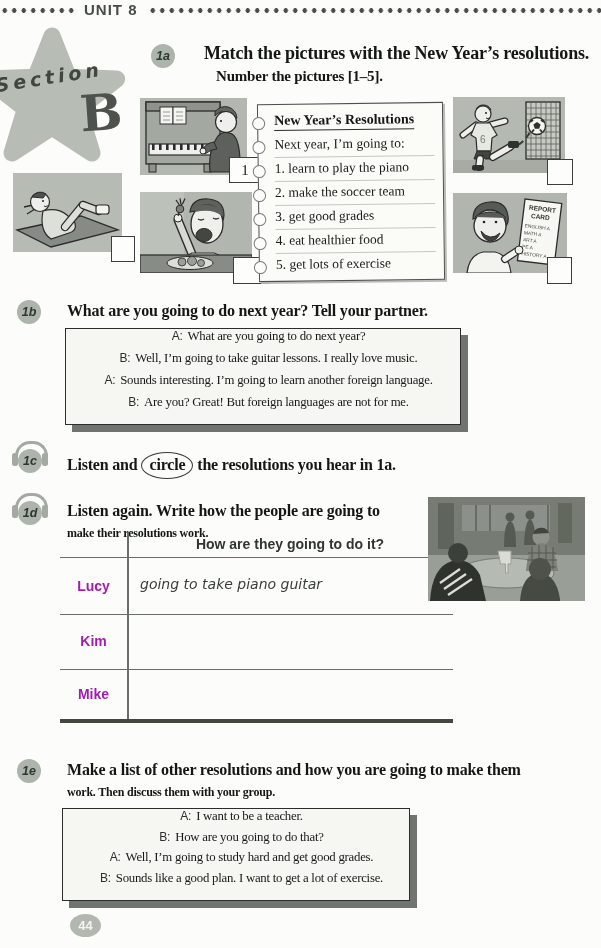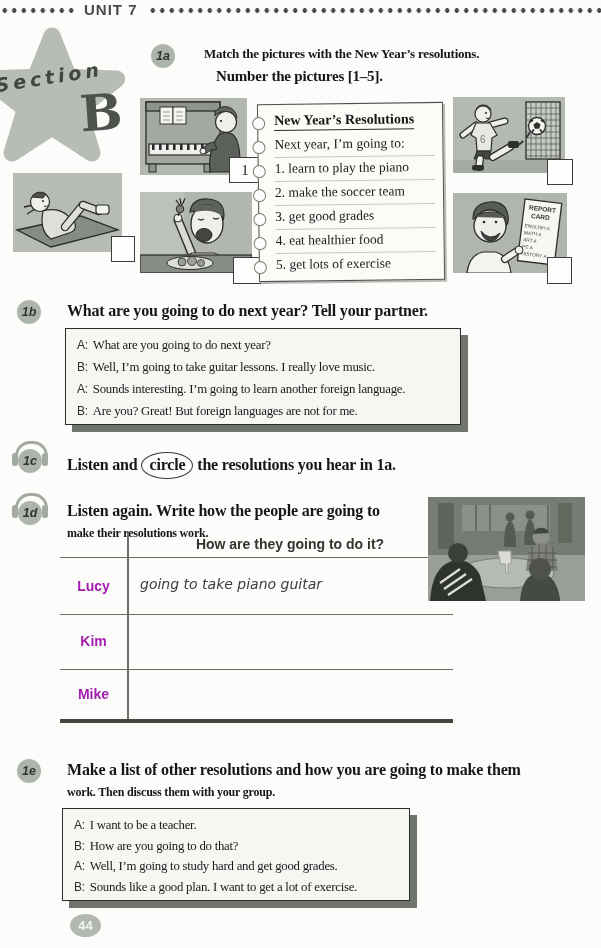--- a/index.html
+++ b/index.html
@@ -35,21 +35,21 @@
         border:1.3px solid #4f4f4f;transform:rotate(-0.7deg);box-shadow:2px 2px 0 #b9bdb6;
         padding:6px 8px 0 16px;box-sizing:border-box;}
   .ring{position:absolute;left:-6px;width:11px;height:11px;border:1.6px solid #777c75;
         border-radius:50%;background:#fcfcfa;}
   .note-title{display:inline-block;font:bold 14px "Liberation Serif",serif;color:#141714;
         border-bottom:1.6px solid #2b2b2b;padding-bottom:1px;margin-bottom:3px;white-space:nowrap;}
   .note-line{font:13.5px "Liberation Serif",serif;color:#191c19;border-bottom:1px solid #c5c8c1;
         padding:3px 0 4px;white-space:nowrap;}
   
   .dlg{position:absolute;background:#f6f6f3;border:1.3px solid #2c2c2c;box-shadow:7px 7px 0 #6f756e;
-       box-sizing:border-box;padding-top:9px;}
+       box-sizing:border-box;padding-top:0;text-align:center;}
   .dlg-line{white-space:nowrap;padding-left:11px;height:22px;font:12.8px "Liberation Serif",serif;
        color:#171a17;letter-spacing:-0.25px;}
   .spk{font:12px "Liberation Sans",sans-serif;color:#2c2f2c;margin-right:5px;}
   
   .oval{display:inline-block;border:1.4px solid #3a3a3a;border-radius:50%;padding:0 7px 2px 7px;margin:0 4px;}
   
   .t-vline{position:absolute;left:67px;top:0;width:2px;height:189px;background:#6a6f68;}
   .t-hline{position:absolute;left:0;width:393px;height:1.4px;background:#696e66;}
   .t-hline.thick{height:3.5px;background:#42473f;}
   .t-header{position:absolute;left:67px;top:4px;width:326px;text-align:center;
@@ -62,31 +62,31 @@
         color:#f3f4f1;font:bold 13px "Liberation Sans",sans-serif;
         display:flex;align-items:center;justify-content:center;}
   svg text{font-family:"Liberation Sans",sans-serif;}
 </style>
 </head>
 <body>
 
 <div class="page">
 
   <div class="dots" style="left:0;top:6px;width:74px;"></div>
-  <div class="unit" style="left:84px;top:1px;">UNIT 7</div>
+  <div class="unit" style="left:84px;top:1px;">UNIT 8</div>
   <div class="dots" style="left:148px;top:6px;width:453px;"></div>
 
   <svg class="abs" style="left:-20px;top:22px;" width="158" height="152" viewBox="0 0 158 152">
     <path d="M72 14 L88.5 55.3 L136.7 57 L98.6 86.7 L112 131 L72 105 L32 131 L45.4 86.7 L7.3 57 L55.5 55.3 Z" fill="#b7bcb5" stroke="#b7bcb5" stroke-width="17" stroke-linejoin="round"></path>
   </svg>
   <div class="section-word" style="left:-5px;top:66px;">Section</div>
   <div class="section-letter" style="left:80px;top:88px;">B</div>
 
   <div class="badge" style="left:151px;top:44px;">1a</div>
-  <div class="instr" style="left:204px;top:42px;font-size:13px;">Match the pictures with the New Year’s resolutions.</div>
+  <div class="instr" style="left:204px;top:42px;font-size:18px;">Match the pictures with the New Year’s resolutions.</div>
   <div class="instr" style="left:216px;top:65px;font-size:15px;">Number the pictures [1–5].</div>
 
   <svg class="pic" style="left:140px;top:98px;" width="107" height="77" viewBox="0 0 107 77">
     <rect width="107" height="77" fill="#b2b7b0"></rect>
     <rect x="6" y="4" width="74" height="62" fill="#a3a8a0" stroke="#2b2b2b" stroke-width="1.3"></rect>
     <rect x="6" y="4" width="74" height="9" fill="#8e938b" stroke="#2b2b2b" stroke-width="1.3"></rect>
     <rect x="20" y="9" width="13" height="17" fill="#f4f4f0" stroke="#333" stroke-width="1"></rect>
     <rect x="33" y="9" width="13" height="17" fill="#f4f4f0" stroke="#333" stroke-width="1"></rect>
     <path d="M23 14 h7 M23 18 h7 M23 22 h7 M36 14 h7 M36 18 h7 M36 22 h7" stroke="#848481" stroke-width="0.8"></path>
     <rect x="9" y="46" width="62" height="11" fill="#eff0eb" stroke="#2b2b2b" stroke-width="1.2"></rect>

